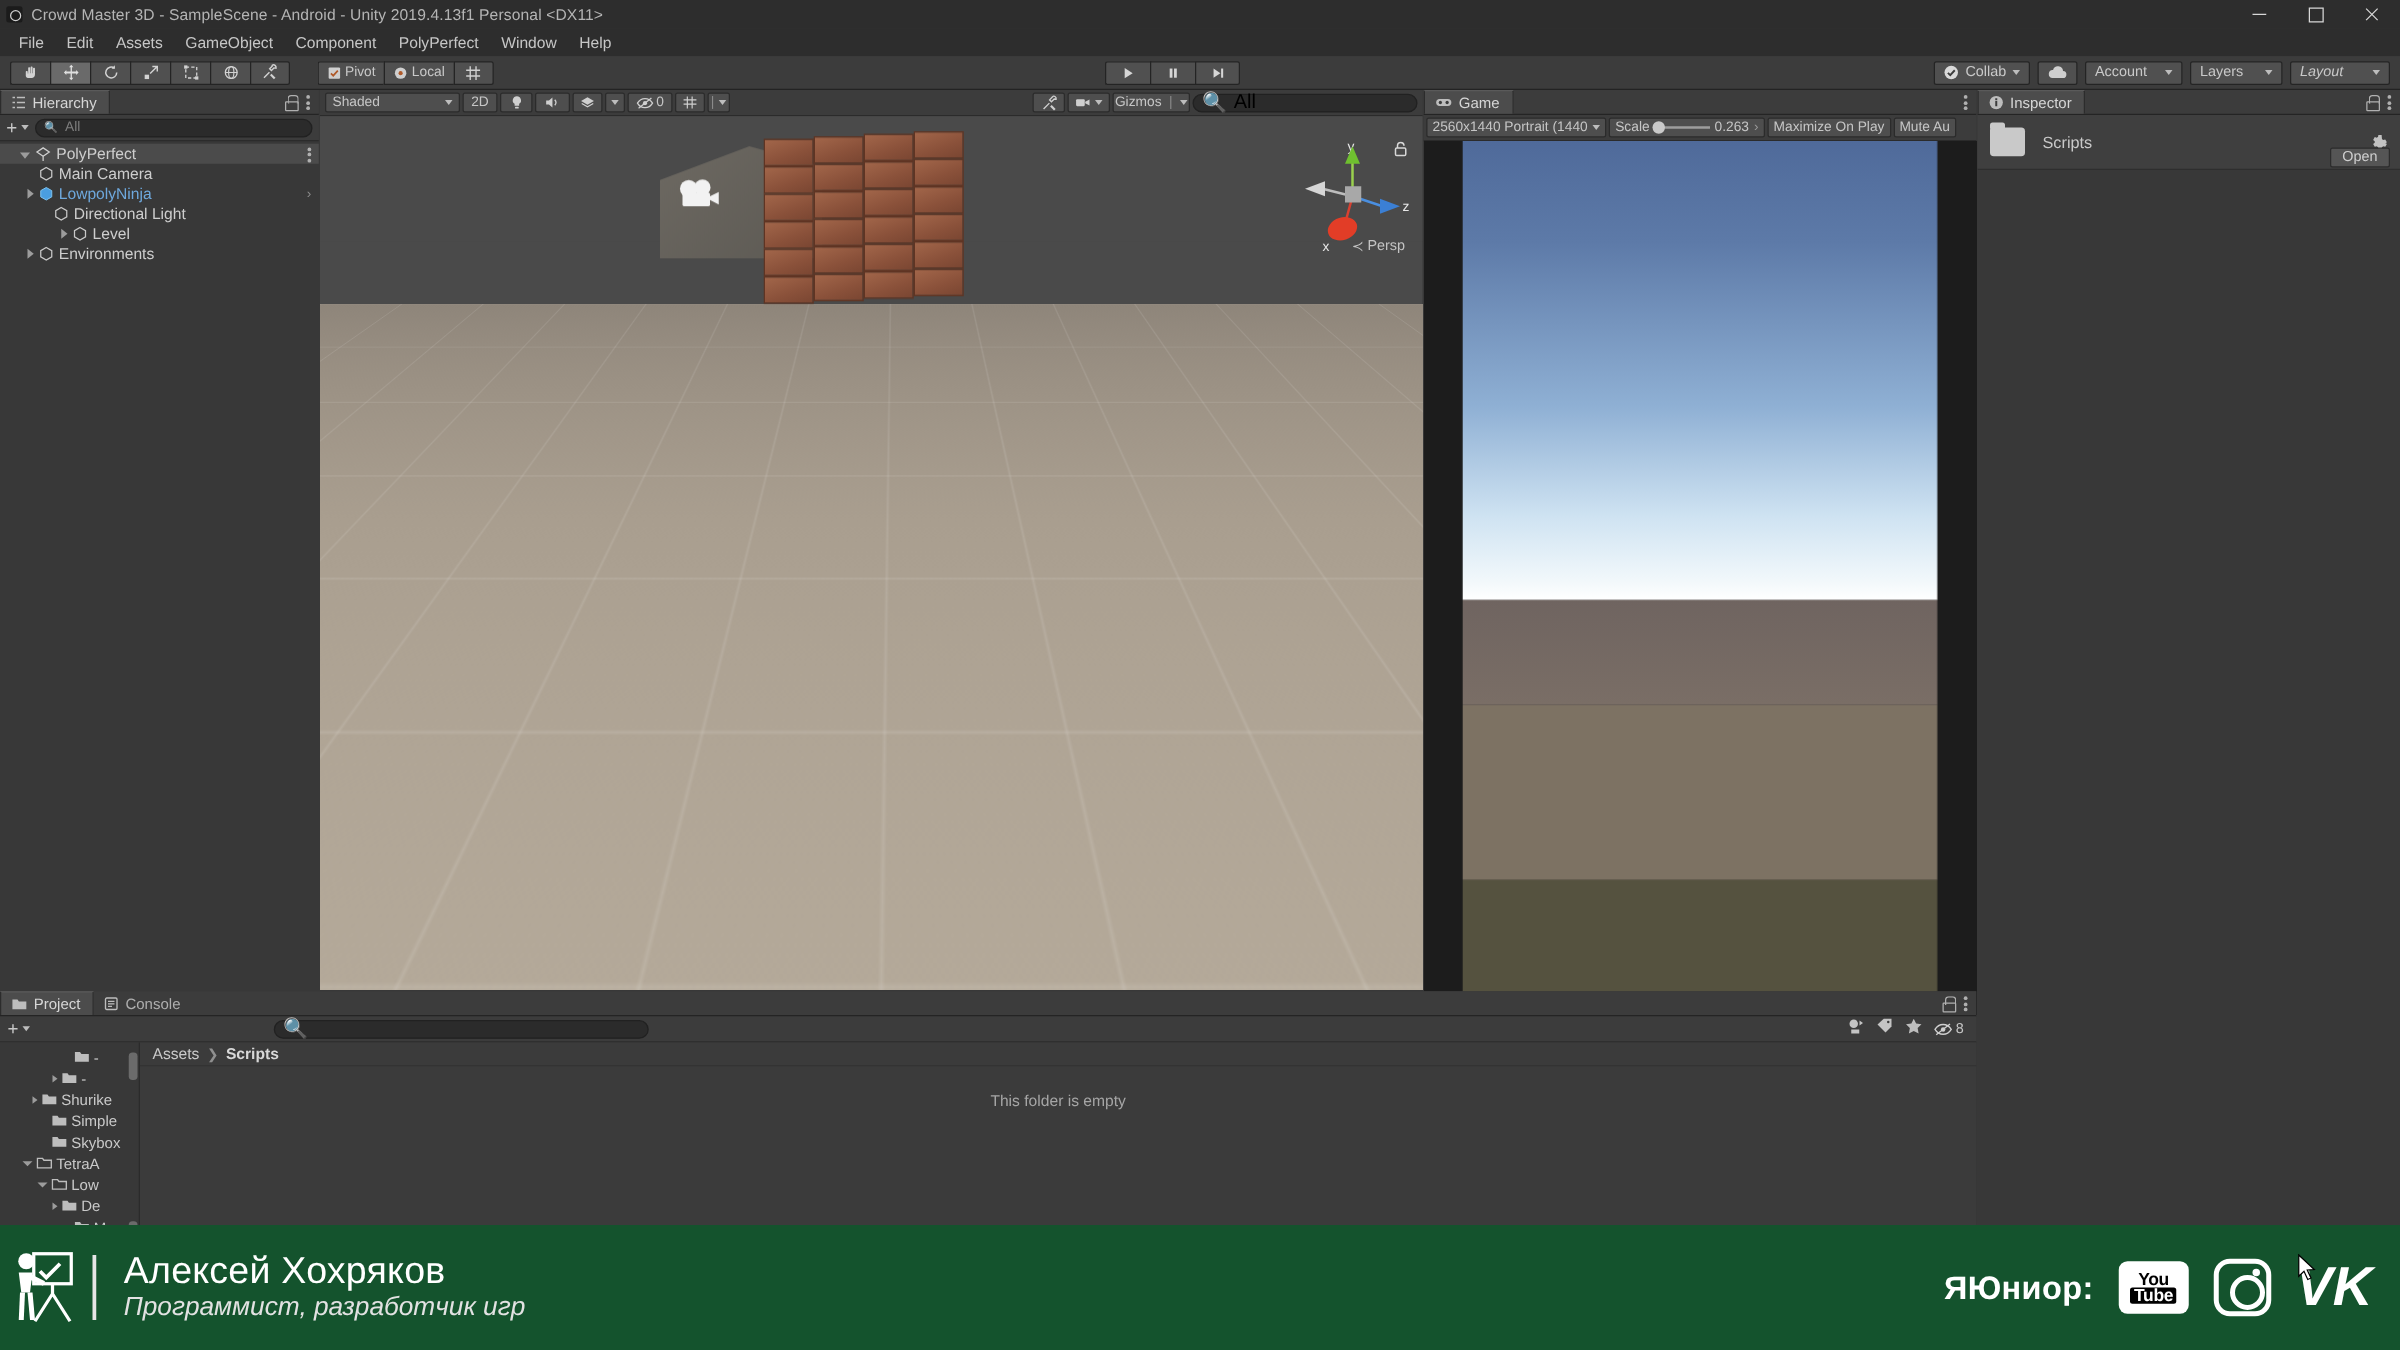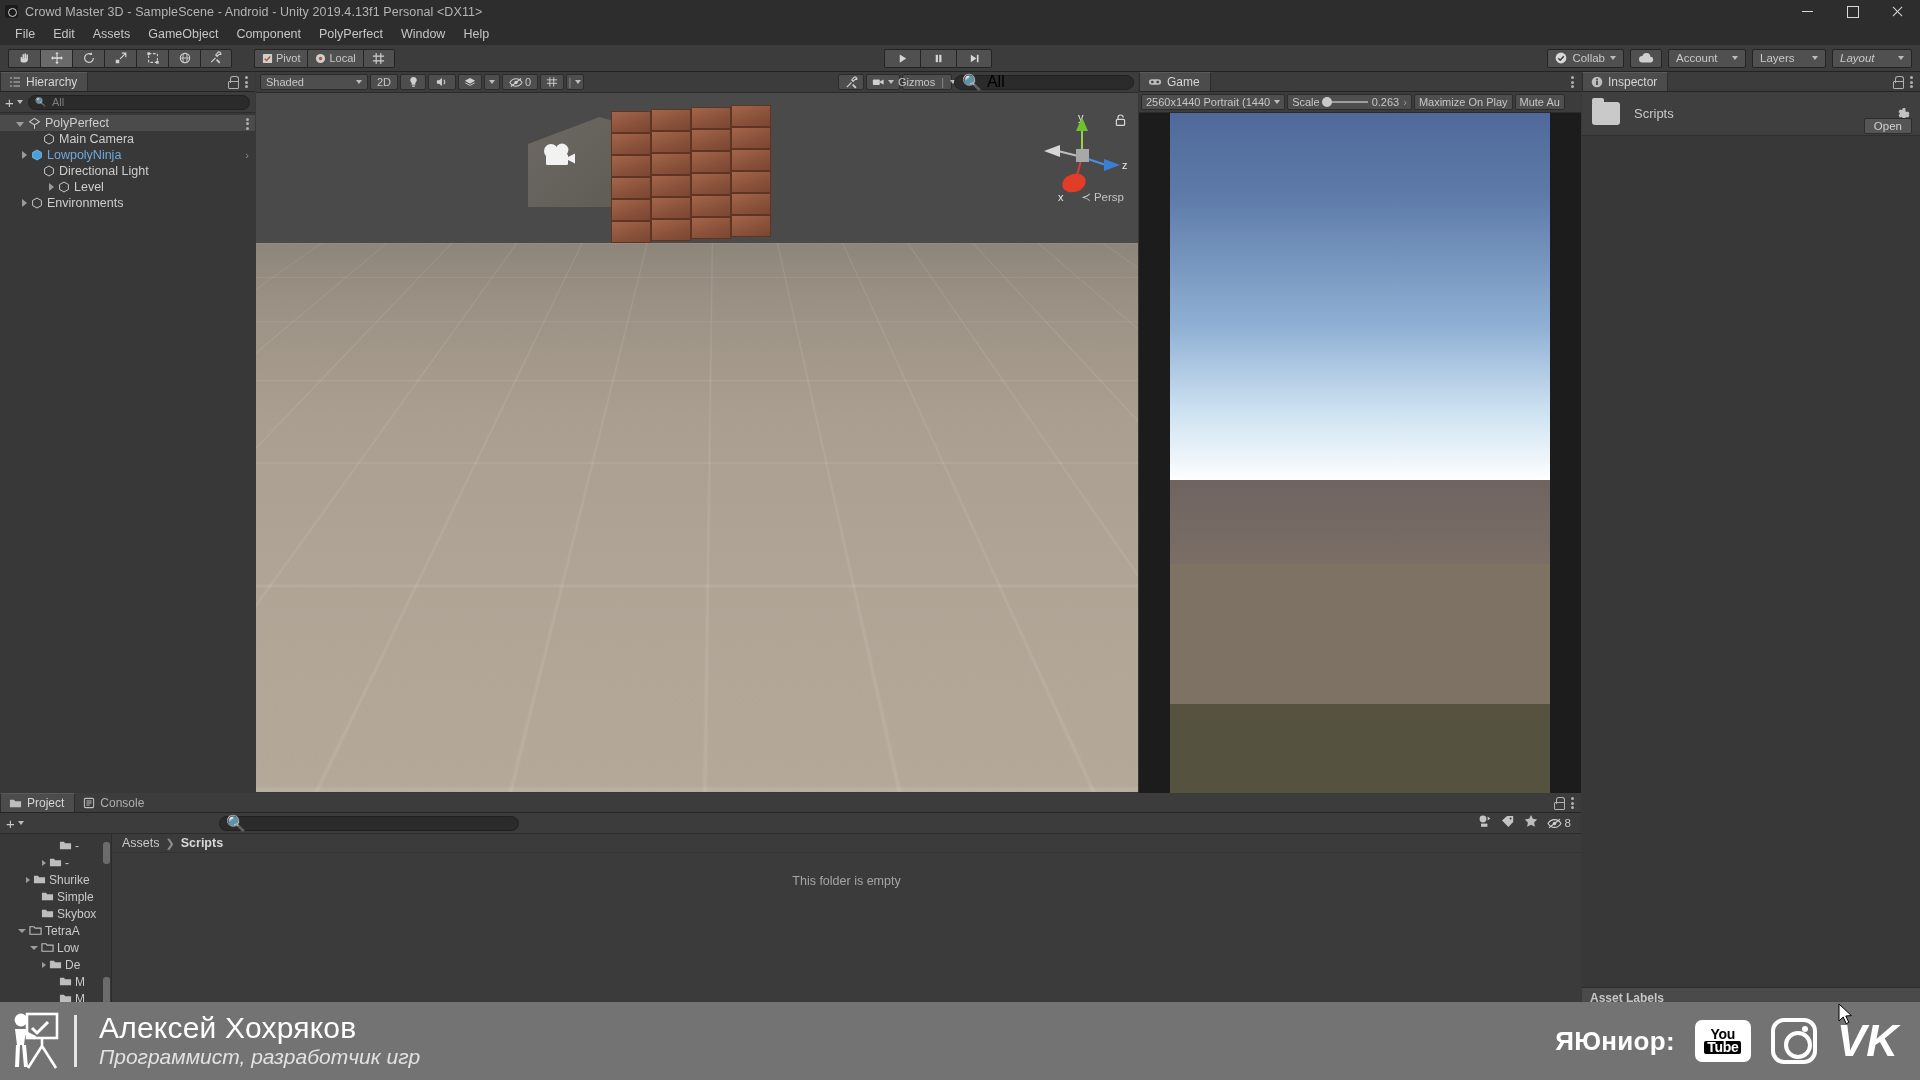--- a/index.html
+++ b/index.html
@@ -336,22 +336,22 @@
   .persp-label {
     position: absolute; right: 14px; top: 97px; font-size: 11.5px; color: #c4c4c4;
     display: flex; align-items: center; gap: 3px;
   }
   .sv-lock {
     position: absolute; right: 12px; top: 20px;
   }
 
   
   .banner {
-    position: absolute; left: 0; bottom: 0; width: 1920px; height: 78px;
-    background: #737373; display: flex; align-items: center; z-index: 50;
+    position: absolute; left: 0; bottom: 0; width: 1920px; height: 100px;
+    background: #14532d; display: flex; align-items: center; z-index: 50;
   }
   .banner-icon { width: 74px; display: flex; justify-content: center; }
   .banner-divider { width: 3px; height: 52px; background: #e6e6e6; margin-right: 22px; }
   .banner-name { font-size: 30px; color: #ffffff; line-height: 1.1; letter-spacing: .2px; }
   .banner-role { font-size: 21px; color: #e2e2e2; font-style: italic; line-height: 1.25; }
   .banner-right { margin-left: auto; display: flex; align-items: center; gap: 20px; padding-right: 22px; }
   .brand-text { font-size: 26px; color: #fff; font-weight: bold; letter-spacing: .3px; }
   .yt-logo {
     width: 56px; height: 42px; background: #fff; border-radius: 7px;
     display: flex; flex-direction: column; align-items: center; justify-content: center;
@@ -559,21 +559,21 @@
               <path d="M7 1.4L12.3 5 7 8.6 1.7 5z" fill="none" stroke="#cfcfcf" stroke-width="1.1"></path>
               <path d="M7 8.6v4" stroke="#cfcfcf" stroke-width="1.1"></path>
             </svg>
         </span>
         <span class="h-label">PolyPerfect</span>
         <span class="kebab" style="margin-left:auto">
             <span></span>
           </span>
       </div>
 
-      <div class="h-row" style="padding-left:32px;">
+      <div class="h-row" style="padding-left:20px;">
         <span class="arrow hidden"></span>
         <span class="cube-ic">
           <svg width="12" height="12" viewBox="0 0 12 12">
               <path d="M6 1l4.4 2.5v5L6 11 1.6 8.5v-5z" fill="none" stroke="#c8c8c8" stroke-width="1"></path>
             </svg>
         </span>
         <span class="h-label">Main Camera</span>
       </div>
 
       <div class="h-row selected" style="padding-left:20px;">
@@ -676,21 +676,21 @@
             <path d="M9 8.6l3.4 3.4-1.4 1.4L7.6 10z" fill="#cfcfcf"></path>
           </svg>
       </div>
       <div class="sv-btn" style="width:34px;gap:3px">
         <svg width="14" height="10" viewBox="0 0 15 10">
             <rect x="1" y="2" width="8" height="6.4" rx="1" fill="#cfcfcf"></rect>
             <path d="M9.4 4.2l4-2v5.6l-4-2z" fill="#cfcfcf"></path>
           </svg>
         <span class="caret"></span>
       </div>
-      <div class="sv-btn gizmos-dd" style="width:50px">
+      <div class="sv-btn gizmos-dd" style="width:62px">
         <span>Gizmos</span>
         <span style="color:#8b8b8b">|</span>
         <span class="caret"></span>
       </div>
       <div class="sv-search">
         <span class="sg">🔍</span>
         <span class="sp">All</span>
       </div>
     </div>
 

